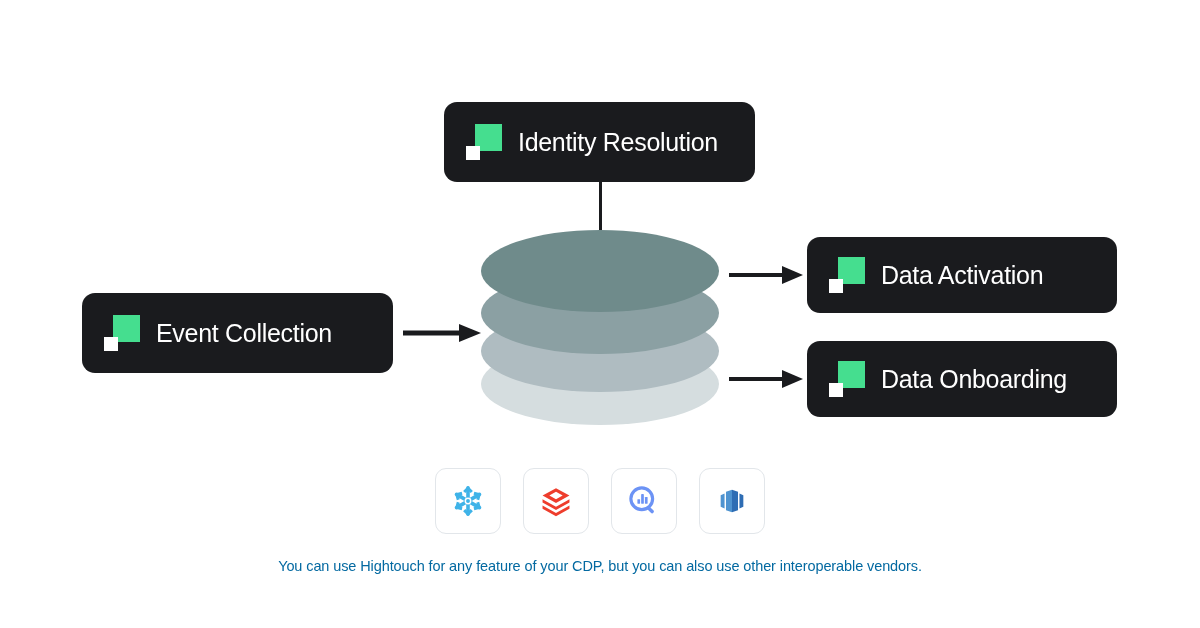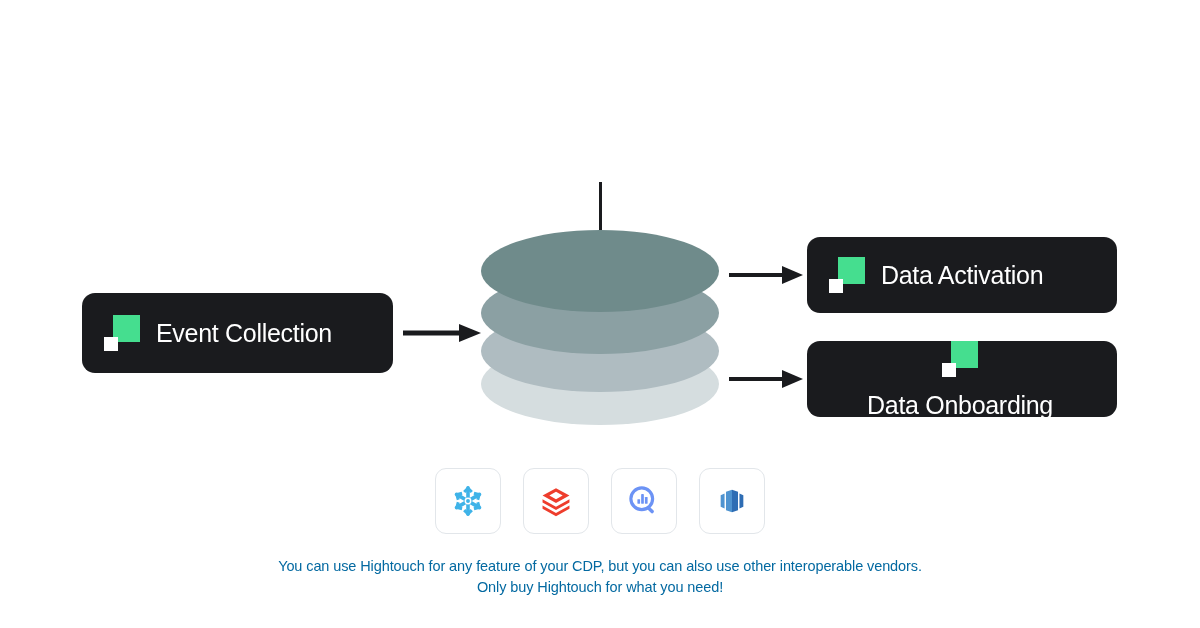--- a/index.html
+++ b/index.html
@@ -72,21 +72,21 @@
   #card-event-collection {
     left: 82px; top: 293px;
     width: 311px; height: 80px;
   }
   #card-data-activation {
     left: 807px; top: 237px;
     width: 310px; height: 76px;
   }
   #card-data-onboarding {
     left: 807px; top: 341px;
-    width: 310px; height: 76px; flex-direction: column;
+    width: 310px; height: 76px;
   }
 
   
   #connector-identity-to-store {
     position: absolute;
     left: 599px;
     top: 182px;
     width: 3px;
     height: 62px;
     background: #1A1B1E;
@@ -155,20 +155,27 @@
     line-height: 21px;
     letter-spacing: -0.1px;
   }
   #caption .caption-line { display: block; }
 </style>
 </head>
 <body>
 
 <div id="diagram-root">
 
+  <div class="node-card" id="card-identity-resolution">
+    <span class="ht-mark">
+      <span class="sq-green"></span>
+      <span class="sq-white"></span>
+    </span>
+    <span class="node-label">Identity Resolution</span>
+  </div>
 
   <div id="connector-identity-to-store"></div>
 
   <div class="node-card" id="card-data-activation">
     <span class="ht-mark">
       <span class="sq-green"></span>
       <span class="sq-white"></span>
     </span>
     <span class="node-label">Data Activation</span>
   </div>
@@ -267,16 +274,15 @@
         <path d="M40 16 L34.5 13.3 L34.5 34.7 L40 32 Z" fill="#2E6DB4"></path>
         <path d="M15.5 11 L24 8 L24 40 L15.5 37 Z" fill="#4E93D0"></path>
         <path d="M32.5 11 L24 8 L24 40 L32.5 37 Z" fill="#2E6DB4"></path>
       </svg>
     </div>
 
   </div>
 
   <div id="caption">
     <span class="caption-line">You can use Hightouch for any feature of your CDP, but you can also use other interoperable vendors.</span>
-    <span class="caption-line">Only buy Hightouch for what you need!</span>
   </div>
 
 </div>
 
 </body></html>

